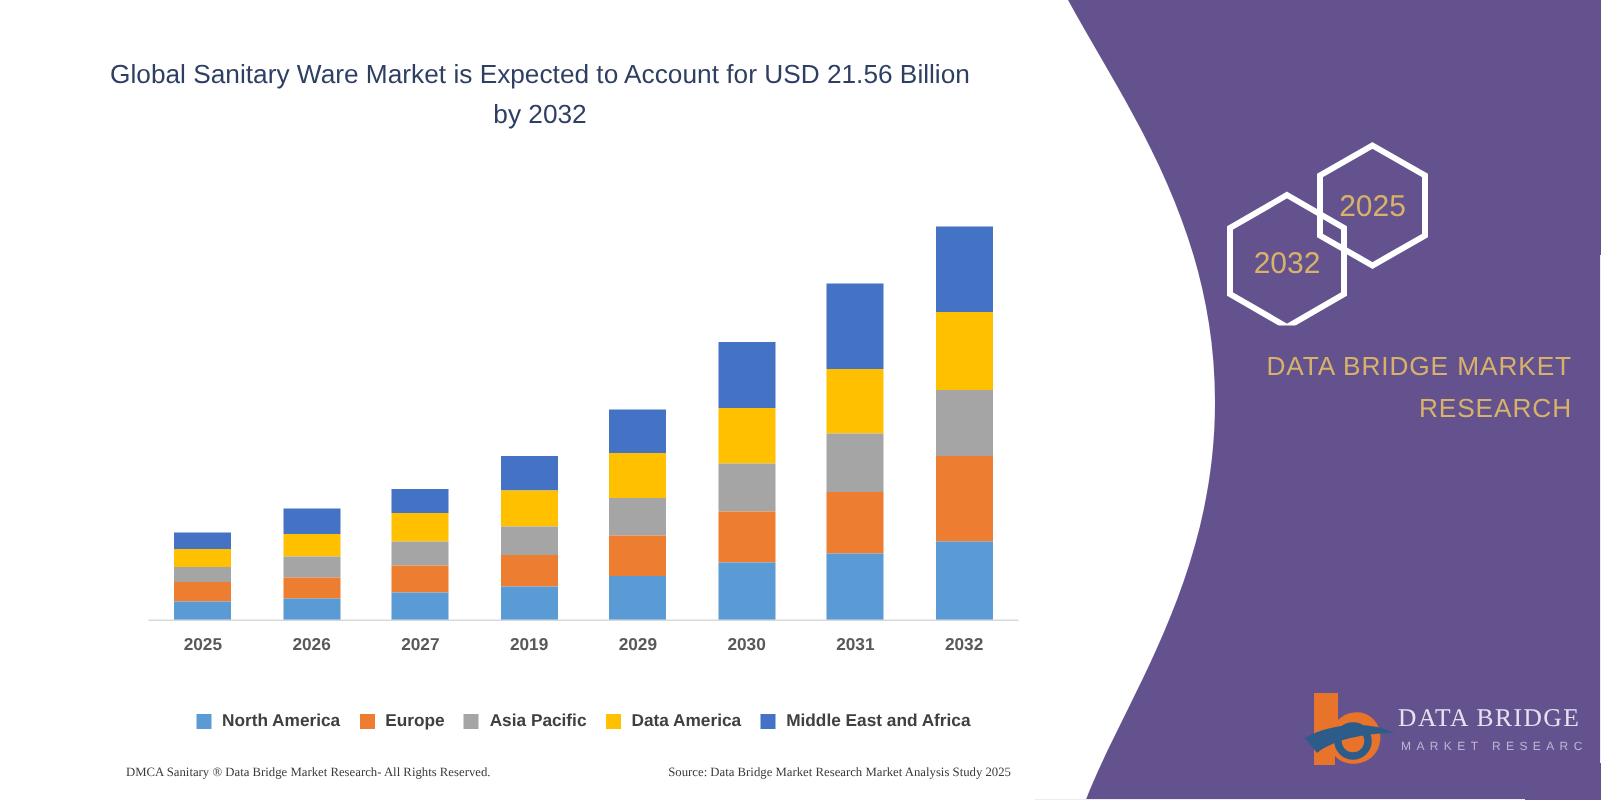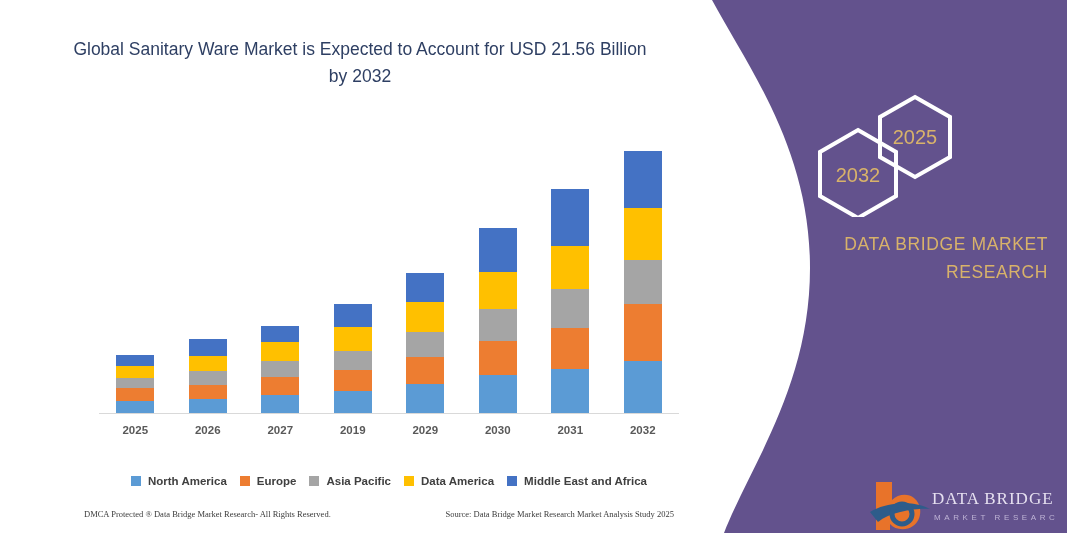--- a/index.html
+++ b/index.html
@@ -22,21 +22,21 @@
     font-weight:400;letter-spacing:.2px;
   }
   .hexwrap{position:absolute;top:92px;left:120px;width:170px;height:125px;}
   .hexwrap svg{position:absolute;top:0;left:0;}
   .brand-name{
     position:absolute;top:230px;left:58px;width:300px;text-align:right;
     color:#d8b26a;font-size:17.5px;line-height:28px;letter-spacing:.6px;
   }
 
   
-  .logo{position:absolute;top:478px;left:178px;width:190px;height:55px;}
+  .logo{position:absolute;top:458px;left:178px;width:190px;height:55px;}
   .logo svg{position:absolute;top:0;left:0;}
 
   
   .chart-title{
     position:absolute;top:36px;left:70px;width:580px;text-align:center;
     color:#2e3f63;font-size:17.5px;line-height:27px;font-weight:400;
   }
   .plot{
     position:absolute;left:99px;top:130px;width:580px;height:284px;
   }
@@ -173,21 +173,21 @@
         <span class="legend-swatch" style="background: rgb(255, 192, 0);"></span>
         <span class="legend-label">Data America</span>
       </div>
       <div class="legend-item">
         <span class="legend-swatch" style="background: rgb(68, 114, 196);"></span>
         <span class="legend-label">Middle East and Africa</span>
       </div>
     </div>
 
   <div class="footer">
-    <span>DMCA Protected ® Data Bridge Market Research-  All Rights Reserved.</span>
+    <span>DMCA Sanitary ® Data Bridge Market Research-  All Rights Reserved.</span>
     <span>Source: Data Bridge Market Research  Market Analysis Study 2025</span>
   </div>
 
   <div class="purple-panel">
     <svg width="377" height="533" viewBox="0 0 377 533">
       <rect x="0" y="0" width="377" height="533" fill="#63528D"></rect>
       <path d="M 22,0 C 60,70 120,150 120,268 C 120,386 60,466 34,533 L 0,533 L 0,0 Z" fill="#ffffff"></path>
     </svg>
 
 

